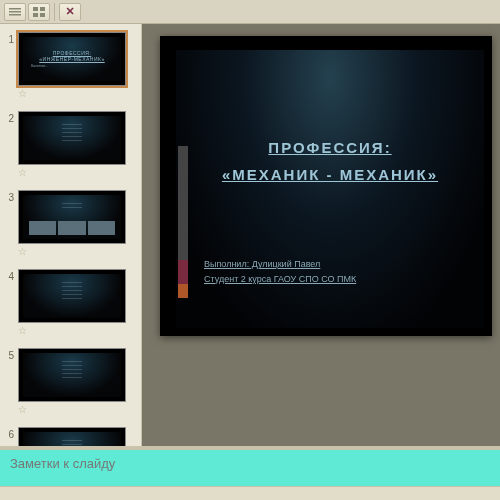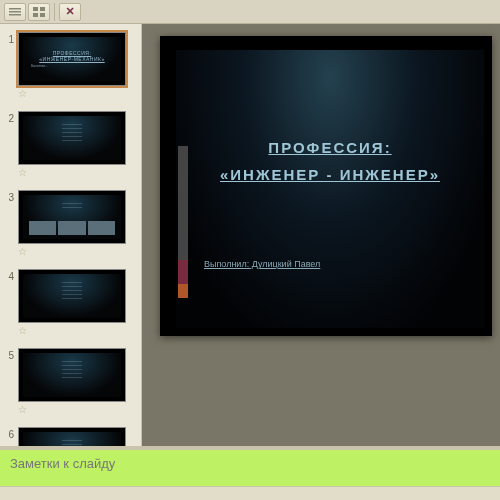--- a/index.html
+++ b/index.html
@@ -92,21 +92,21 @@
   }
   .slide-author{
     position:absolute; left:28px; bottom:42px;
     color:#8aa8b5; font-size:9px; text-decoration:underline;
     line-height:1.6;
   }
 
   
   .notes {
     height: 40px;
-    background:#bef264;
+    background:#5eead4;
     border-top:4px solid #c9c3ac;
     padding:6px 10px;
     color:#777; font-size:13px;
   }
   .statusbar{
     height:14px; background:#e2ddc9; border-top:1px solid #c9c3ac;
   }
 
   svg { display:block; }
 </style>
@@ -222,25 +222,25 @@
   <div class="editor">
     <div class="slide">
       <div class="slide-bg">
         <div class="slide-left-decor">
           <div class="d1"></div>
             <div class="d2"></div>
             <div class="d3"></div>
         </div>
         <div class="slide-title">
           <span>ПРОФЕССИЯ:</span><br>
-          <span>«ИНЖЕНЕР  -  ИНЖЕНЕР»</span>
+          <span>«МЕХАНИК  -  МЕХАНИК»</span>
         </div>
         <div class="slide-author">
           <span>Выполнил: Дулицкий Павел</span><br>
-          <br>
+          <span>Студент 2 курса ГАОУ СПО СО ПМК</span><br>
         </div>
       </div>
     </div>
   </div>
 
 </div>
 
 <div class="notes">
   <span>Заметки к слайду</span>
 </div>

